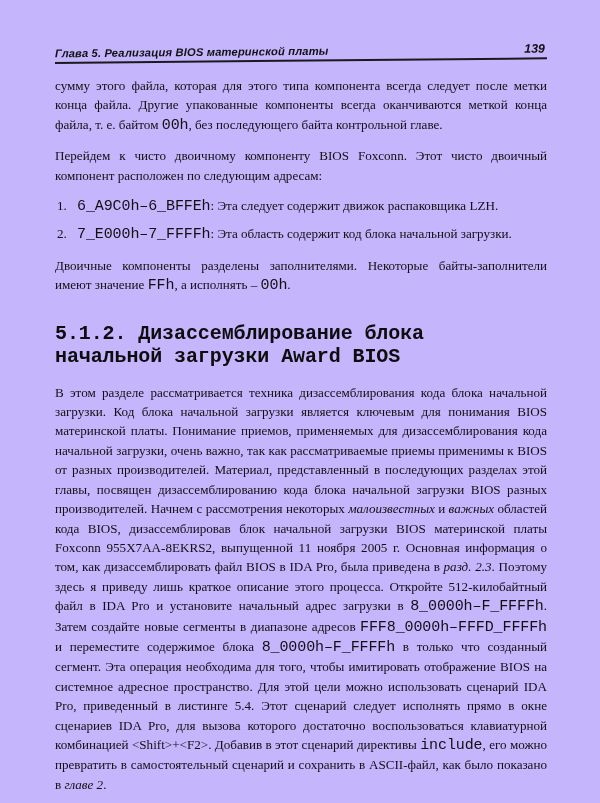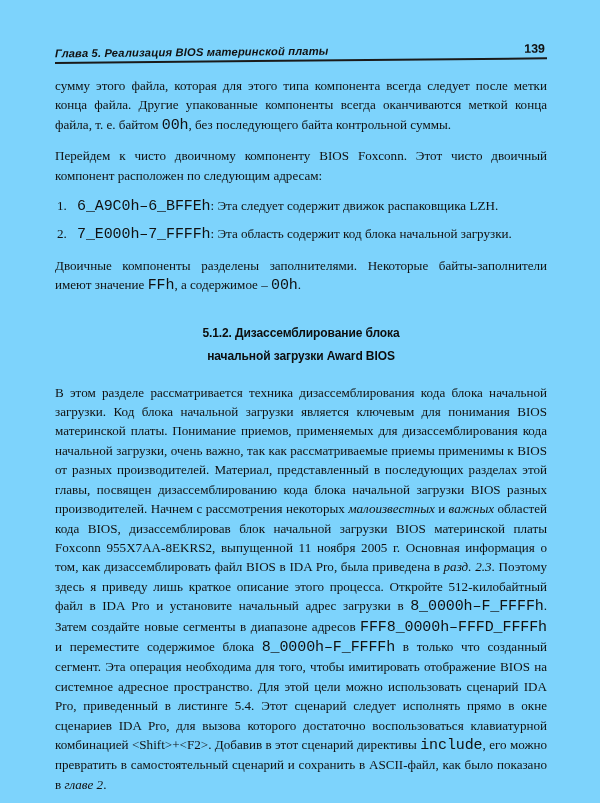--- a/index.html
+++ b/index.html
@@ -4,21 +4,21 @@
 <style>
   html, body {
     margin: 0;
     padding: 0;
     background: #ffffff;
   }
   .page {
     position: relative;
     width: 600px;
     height: 803px;
-    background: #7dd3fc;
+    background: #c4b5fd;
     overflow: hidden;
     font-family: "Liberation Serif", "DejaVu Serif", serif;
     color: #111111;
   }
 
   
   .header {
     position: absolute;
     left: 55px;
     top: 44px;
@@ -32,20 +32,21 @@
     font-family: "Liberation Sans", "DejaVu Sans", sans-serif;
     font-weight: bold;
     font-style: italic;
     font-size: 11.2px;
     letter-spacing: 0.15px;
     white-space: nowrap;
   }
   .header-page {
     font-family: "Liberation Sans", "DejaVu Sans", sans-serif;
     font-weight: bold;
+    font-style: italic;
     font-size: 12.4px;
   }
   .header-rule {
     position: absolute;
     left: 55px;
     top: 62px;
     width: 492px;
     height: 1.6px;
     background: #1a1a1a;
     transform: rotate(-0.55deg);
@@ -96,59 +97,58 @@
   ol.addr-list li .marker {
     position: absolute;
     left: 2px;
     top: 0;
     font-size: 13.1px;
   }
 
   
   h2.section-heading {
     margin: 26px 0 14px 0;
-    font-family: Liberation Sans, sans-serif;
+    font-family: Liberation Mono, monospace;
     font-weight: bold;
-    font-size: 12px;
+    font-size: 20px;
     line-height: 23.5px;
     letter-spacing: -0.1px;
     color: #0d0d0d;
-    text-align: center;
   }
   h2.section-heading .line2 {
     display: block;
   }
 </style>
 </head>
 <body>
 
 <div class="page">
 
   <div class="header">
     <span class="header-title">Глава 5. Реализация BIOS материнской платы</span>
     <span class="header-page">139</span>
   </div>
   <div class="header-rule"></div>
 
   <div class="content">
 
-    <p class="para"><span>сумму этого файла, которая для этого типа компонента всегда следует после метки конца файла. Другие упакованные компоненты всегда оканчиваются меткой конца файла, т. е. байтом </span><span class="mono">00h</span><span>, без последующего байта контрольной суммы.</span></p>
+    <p class="para"><span>сумму этого файла, которая для этого типа компонента всегда следует после метки конца файла. Другие упакованные компоненты всегда оканчиваются меткой конца файла, т. е. байтом </span><span class="mono">00h</span><span>, без последующего байта контрольной главе.</span></p>
 
     <p class="para tight"><span>Перейдем к чисто двоичному компоненту BIOS Foxconn. Этот чисто двоичный компонент расположен по следующим адресам:</span></p>
 
     <ol class="addr-list">
       <li>
         <span class="marker">1.</span><span class="mono">6_A9C0h–6_BFFEh</span><span>: Эта следует содержит движок распаковщика LZH.</span>
       </li>
       <li>
         <span class="marker">2.</span><span class="mono">7_E000h–7_FFFFh</span><span>: Эта область содержит код блока начальной загрузки.</span>
       </li>
     </ol>
 
-    <p class="para"><span>Двоичные компоненты разделены заполнителями. Некоторые байты-заполнители имеют значение </span><span class="mono">FFh</span><span>, а содержимое – </span><span class="mono">00h</span><span>.</span></p>
+    <p class="para"><span>Двоичные компоненты разделены заполнителями. Некоторые байты-заполнители имеют значение </span><span class="mono">FFh</span><span>, а исполнять – </span><span class="mono">00h</span><span>.</span></p>
 
     <h2 class="section-heading">
       <span>5.1.2. Дизассемблирование блока</span>
       <span class="line2">начальной загрузки Award BIOS</span>
     </h2>
 
     <p class="para"><span>В этом разделе рассматривается техника дизассемблирования кода блока начальной загрузки. Код блока начальной загрузки является ключевым для понимания BIOS материнской платы. Понимание приемов, применяемых для дизассемблирования кода начальной загрузки, очень важно, так как рассматриваемые приемы применимы к BIOS от разных производителей. Материал, представленный в последующих разделах этой главы, посвящен дизассемблированию кода блока начальной загрузки BIOS разных производителей. Начнем с рассмотрения некоторых </span><span class="ital">малоизвестных</span><span> и </span><span class="ital">важных</span><span> областей кода BIOS, дизассемблировав блок начальной загрузки BIOS материнской платы Foxconn 955X7AA-8EKRS2, выпущенной 11 ноября 2005 г. Основная информация о том, как дизассемблировать файл BIOS в IDA Pro, была приведена в </span><span class="ital">разд. 2.3</span><span>. Поэтому здесь я приведу лишь краткое описание этого процесса. Откройте 512-килобайтный файл в IDA Pro и установите начальный адрес загрузки в </span><span class="mono">8_0000h–F_FFFFh</span><span>. Затем создайте новые сегменты в диапазоне адресов </span><span class="mono">FFF8_0000h–FFFD_FFFFh</span><span> и переместите содержимое блока </span><span class="mono">8_0000h–F_FFFFh</span><span> в только что созданный сегмент. Эта операция необходима для того, чтобы имитировать отображение BIOS на системное адресное пространство. Для этой цели можно использовать сценарий IDA Pro, приведенный в листинге 5.4. Этот сценарий следует исполнять прямо в окне сценариев IDA Pro, для вызова которого достаточно воспользоваться клавиатурной комбинацией &lt;Shift&gt;+&lt;F2&gt;. Добавив в этот сценарий директивы </span><span class="mono">include</span><span>, его можно превратить в самостоятельный сценарий и сохранить в ASCII-файл, как было показано в </span><span class="ital">главе 2</span><span>.</span></p>
 
   </div>
 </div>

